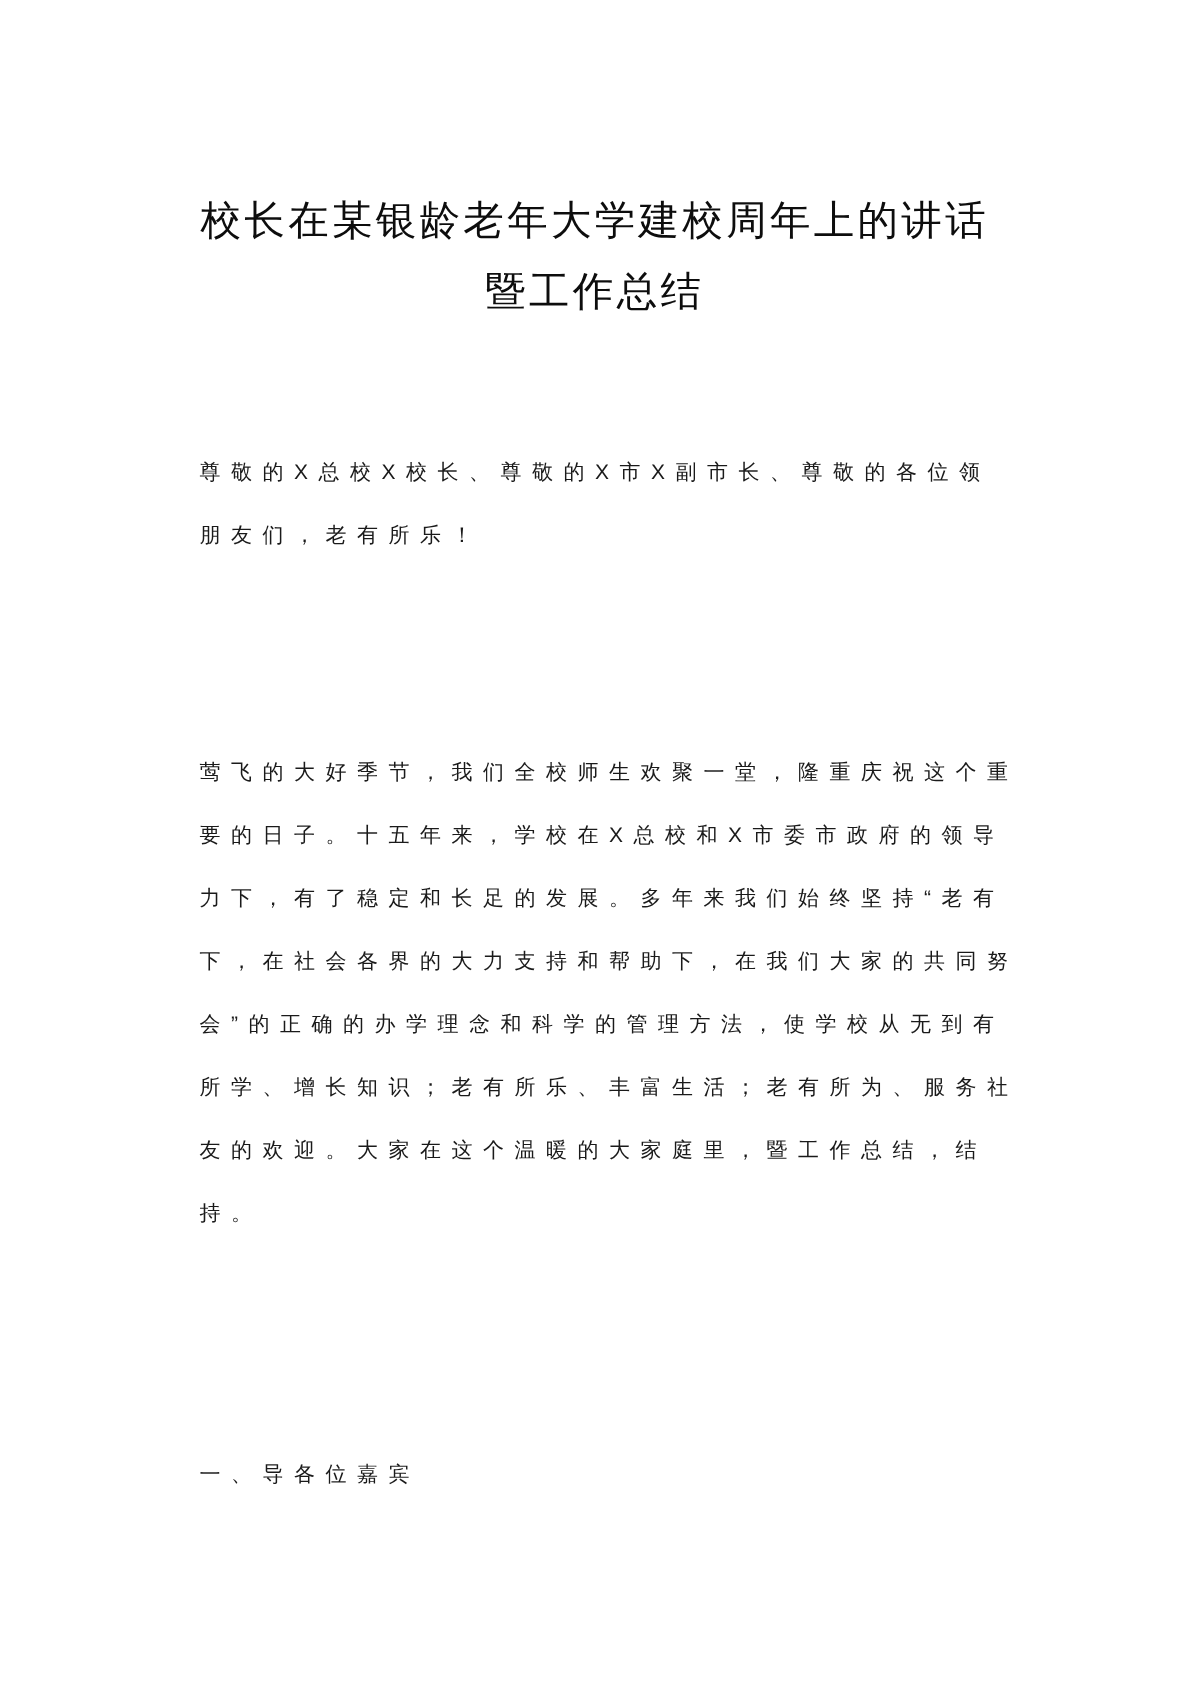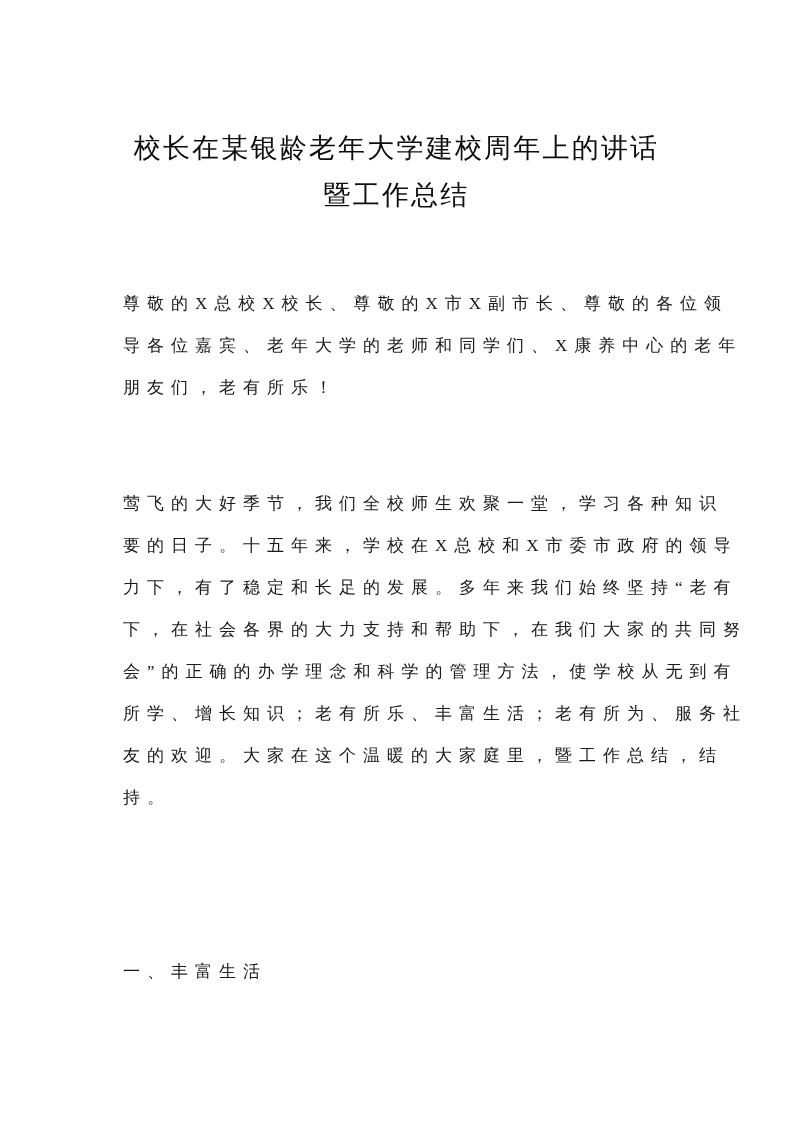--- a/index.html
+++ b/index.html
@@ -34,57 +34,56 @@
       letter-spacing: 2.2px;
       color: #0d0d0d;
       margin: 0;
       font-weight: normal;
     }
     .title span { display: block; }
     .body-text {
       position: absolute;
       left: 121px;
       width: 560px;
-      font-family: Liberation Serif, serif;
-      font-size: 17px;
+      font-family: Liberation Sans, sans-serif;
+      font-size: 14px;
       line-height: 42px;
       letter-spacing: 7px;
       color: #1a1a1a;
-      margin: 2px;
+      margin: 12px;
       word-break: break-all;
     }
     .p1 { top: 281px; }
     .p2 { top: 481px; }
     .h1 { top: 949px; }
     .line { display: block; white-space: nowrap; }
   </style>
 </head>
 <body>
 
 <div class="page">
 
   <h1 class="title">
     <span>校长在某银龄老年大学建校周年上的讲话</span>
     <span>暨工作总结</span>
   </h1>
 
   <p class="body-text p1">
     <span class="line">尊敬的X总校X校长、尊敬的X市X副市长、尊敬的各位领</span>
-    <span class="line">导各位嘉宾、老年大学的老师和同学们、X康养中心的老年</span>
     <span class="line">朋友们，老有所乐！</span>
   </p>
 
   <p class="body-text p2">
-    <span class="line">莺飞的大好季节，我们全校师生欢聚一堂，学习各种知识</span>
+    <span class="line">莺飞的大好季节，我们全校师生欢聚一堂，隆重庆祝这个重</span>
     <span class="line">要的日子。十五年来，学校在X总校和X市委市政府的领导</span>
     <span class="line">力下，有了稳定和长足的发展。多年来我们始终坚持“老有</span>
     <span class="line">下，在社会各界的大力支持和帮助下，在我们大家的共同努</span>
     <span class="line">会”的正确的办学理念和科学的管理方法，使学校从无到有</span>
     <span class="line">所学、增长知识；老有所乐、丰富生活；老有所为、服务社</span>
     <span class="line">友的欢迎。大家在这个温暖的大家庭里，暨工作总结，结</span>
     <span class="line">持。</span>
   </p>
 
   <p class="body-text h1">
-    <span class="line">一、丰富生活</span>
+    <span class="line">一、导各位嘉宾</span>
   </p>
 
 </div>
 
 </body></html>

